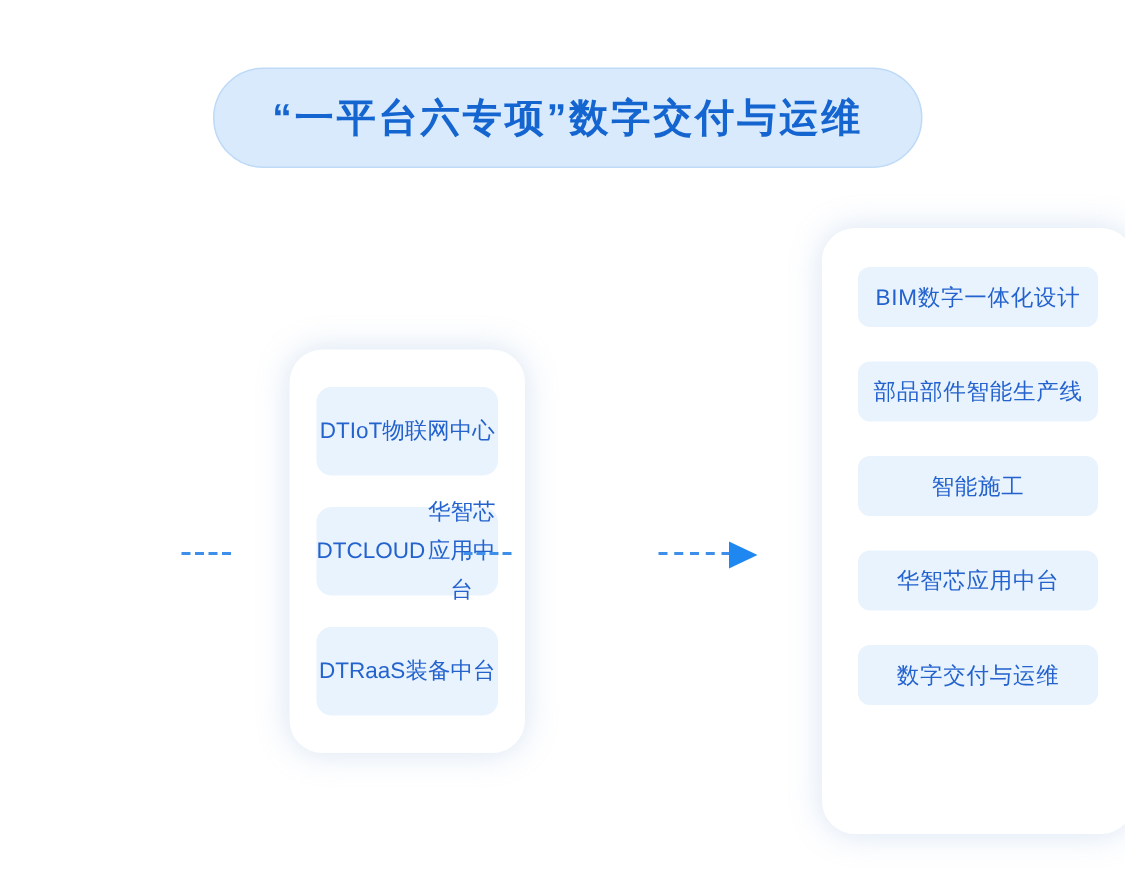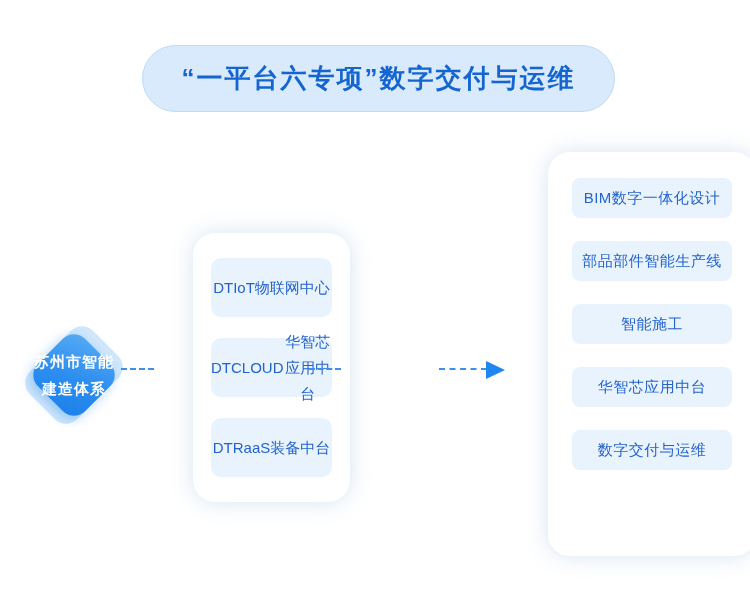--- a/index.html
+++ b/index.html
@@ -68,29 +68,20 @@
 </style>
 </head>
 <body>
 
 <div class="canvas">
 
   <div class="title-pill">
     <span>“一平台六专项”数字交付与运维</span>
   </div>
 
-  <div class="node node-left">
-    <div class="glow g1"></div>
-    <div class="glow g2"></div>
-    <div class="shape"></div>
-    <div class="label">
-      <span>苏州市智能</span>
-      <span>建造体系</span>
-    </div>
-  </div>
 
   <div class="connector c1"></div>
 
   <div class="panel panel-mid">
     <div class="mcard">
       <span>DTIoT</span>
       <span>物联网中心</span>
     </div>
     <div class="mcard">
       <span>DTCLOUD</span>

